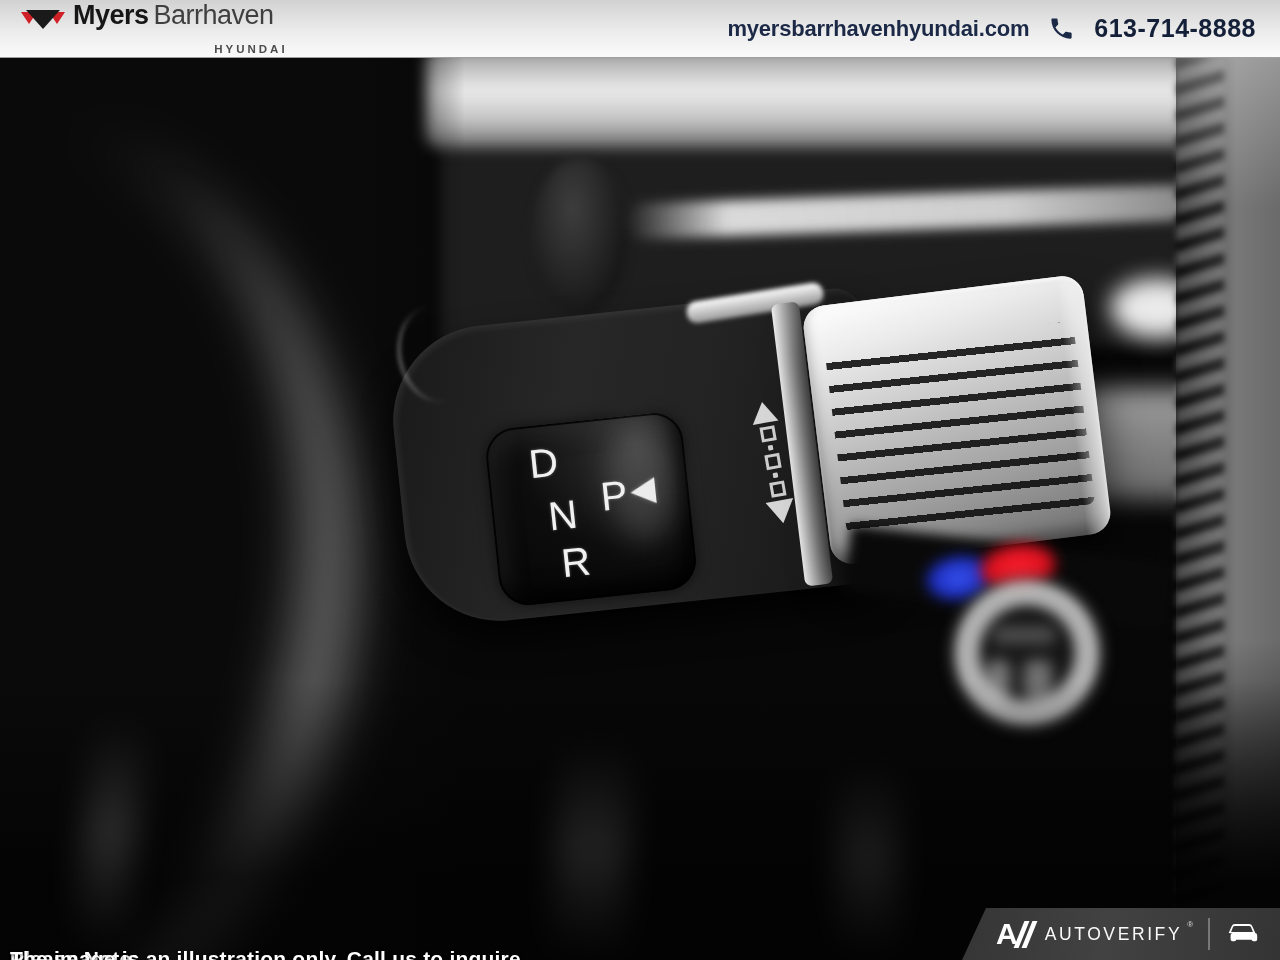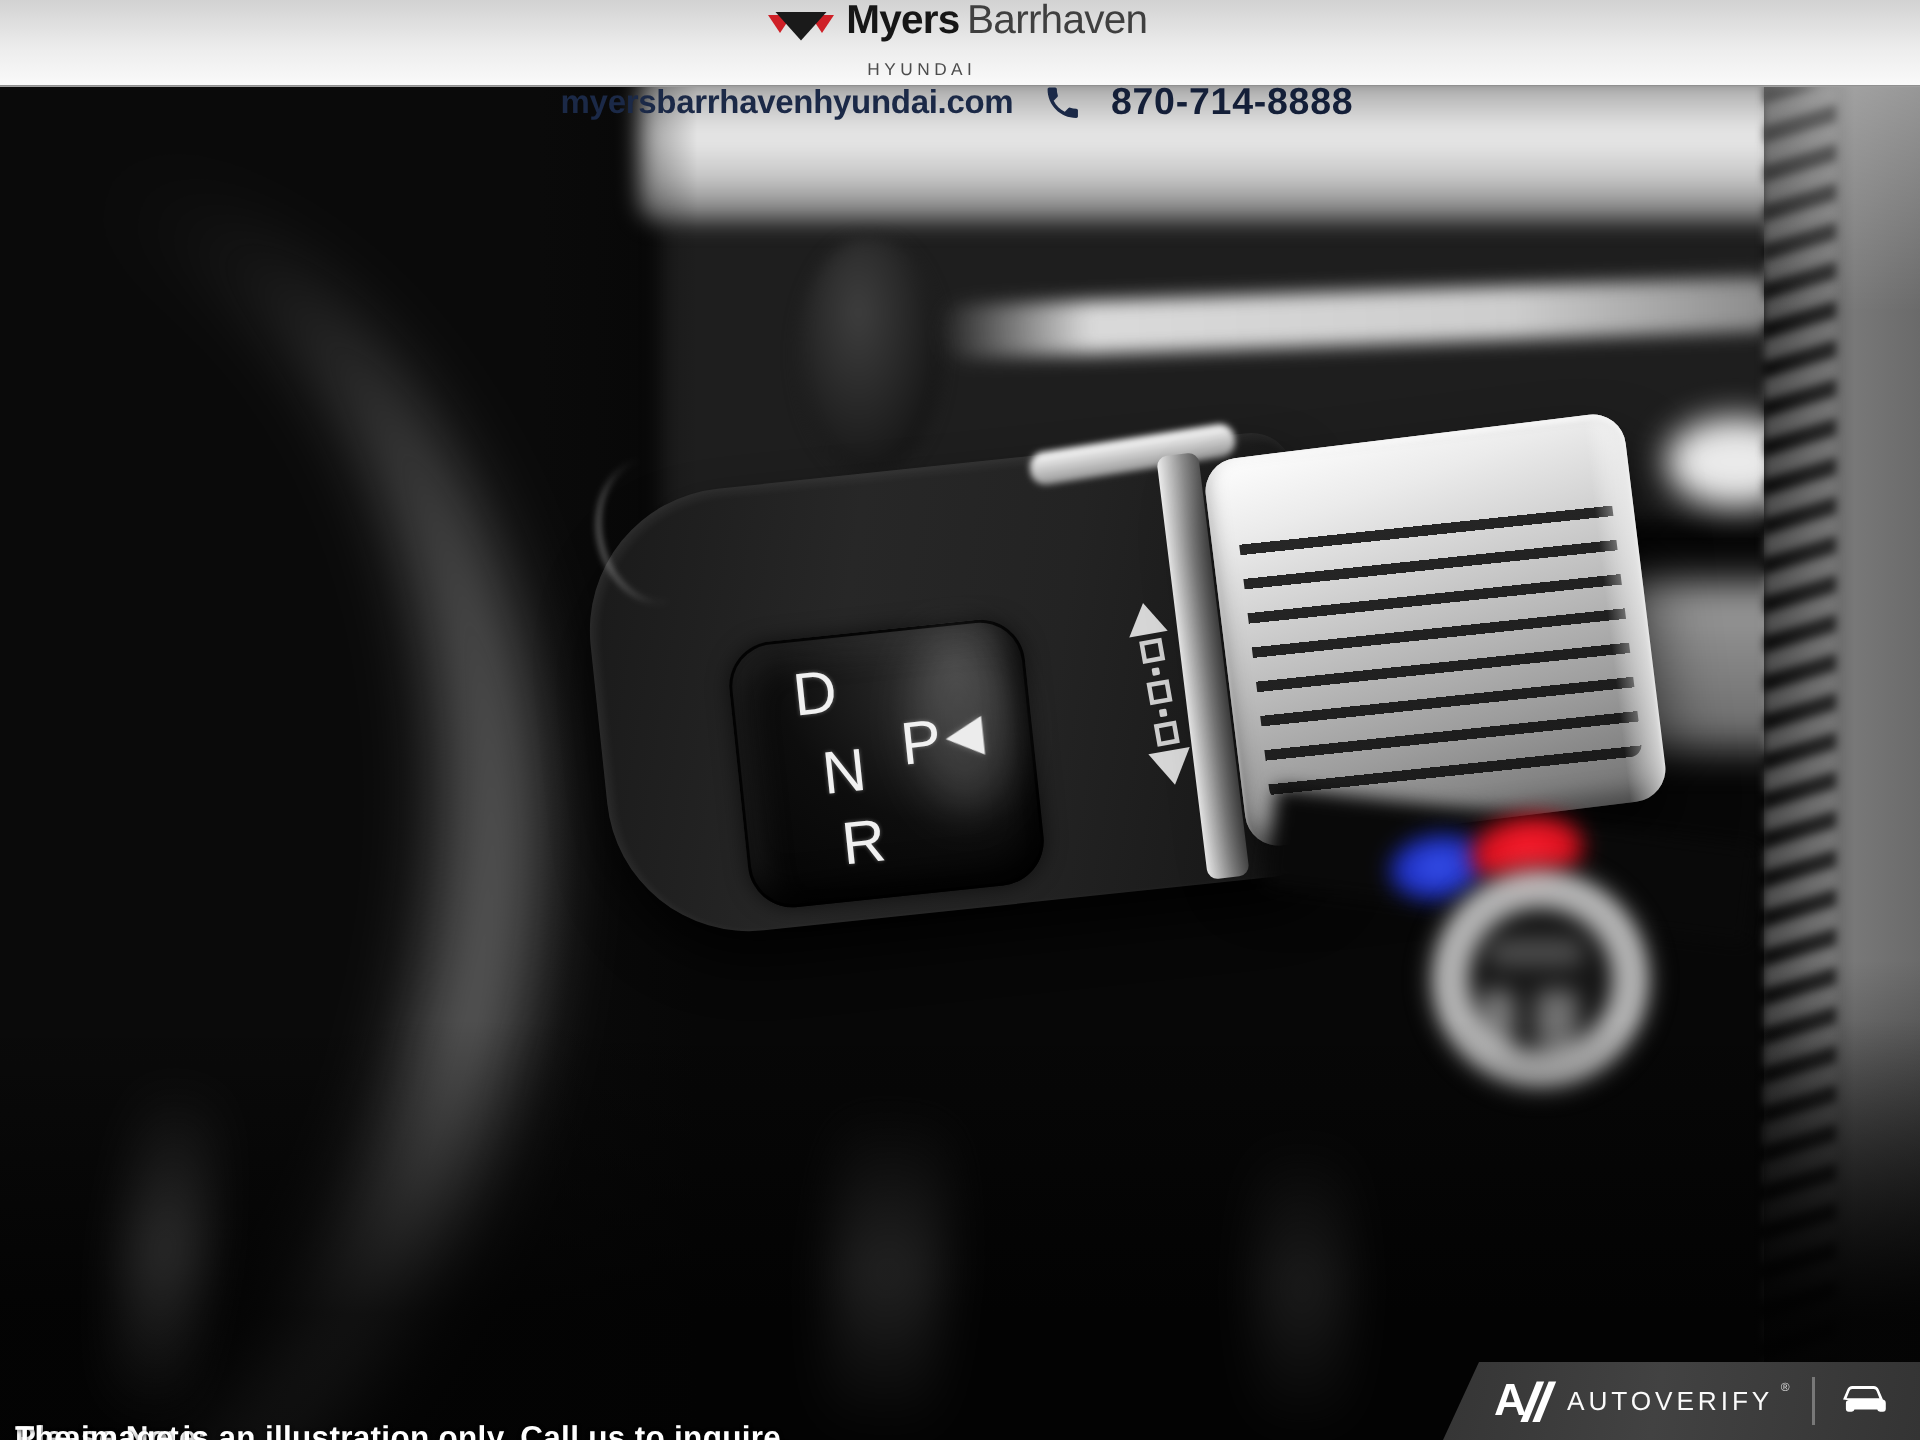--- a/index.html
+++ b/index.html
@@ -2,29 +2,29 @@
 <html><head>
 <meta charset="utf-8">
 <style>
   html,body{margin:0;padding:0;background:#000;}
   .page{position:relative;width:1280px;height:960px;overflow:hidden;background:#060606;
         font-family:"Liberation Sans",sans-serif;}
   
   .header{position:absolute;top:0;left:0;right:0;height:58px;
           background:linear-gradient(#d2d2d2,#ececec 55%,#fafafa);
           border-bottom:1px solid #9f9f9f;display:flex;justify-content:space-between;
-          align-items:center;padding:0 24px 0 20px;box-sizing:border-box;z-index:50;flex-direction:column;}
+          align-items:center;padding:0 24px 0 20px;box-sizing:border-box;z-index:50;}
   .brand{display:flex;align-items:flex-start;gap:7px;}
   .brand svg{margin-top:5px;}
   .brand-text{display:flex;flex-direction:column;line-height:1;}
   .brand-line{font-size:27px;letter-spacing:-0.5px;color:#1b1b1b;}
   .brand-bold{font-weight:700;color:#161616;}
   .brand-reg{font-weight:400;color:#3f3f3f;margin-left:5px;}
-  .brand-sub{font-size:11.5px;font-weight:400;letter-spacing:3px;color:#4c4c4c;
-             margin-top:15px;text-align:left;transform:translateX(14px);}
+  .brand-sub{font-size:11.5px;font-weight:700;letter-spacing:3px;color:#4c4c4c;
+             margin-top:15px;text-align:right;transform:translateX(14px);}
   .contact{display:flex;align-items:center;gap:19px;color:#1b2947;}
   .website{font-size:22px;font-weight:700;letter-spacing:-0.2px;}
   .phone-number{font-size:25px;font-weight:700;letter-spacing:0.5px;color:#141f38;}
   
   .photo{position:absolute;top:58px;left:0;right:0;bottom:0;overflow:hidden;background:#070707;}
   .photo *{position:absolute;}
   .vent-dark{left:440px;top:58px;width:775px;height:230px;background:#1e1e1e;filter:blur(6px);}
   .top-band{left:425px;top:-10px;width:800px;height:100px;border-radius:14px;
             background:linear-gradient(#9a9a9a,#ececec 42%,#c4c4c4 72%,#6d6d6d);filter:blur(7px);}
   .vent-dial{left:532px;top:100px;width:96px;height:158px;border-radius:50%;
@@ -147,21 +147,21 @@
           <span class="brand-bold">Myers</span><span class="brand-reg">Barrhaven</span>
         </div>
         <div class="brand-sub">HYUNDAI</div>
       </div>
     </div>
     <div class="contact">
       <span class="website">myersbarrhavenhyundai.com</span>
       <svg width="27" height="27" viewBox="0 0 24 24">
         <path fill="#1b2947" d="M6.62 10.79c1.44 2.83 3.76 5.14 6.59 6.59l2.2-2.2c.27-.27.67-.36 1.02-.24 1.12.37 2.33.57 3.57.57.55 0 1 .45 1 1V20c0 .55-.45 1-1 1-9.39 0-17-7.61-17-17 0-.55.45-1 1-1h3.5c.55 0 1 .45 1 1 0 1.25.2 2.45.57 3.57.11.35.03.74-.25 1.02l-2.2 2.2z"></path>
       </svg>
-      <span class="phone-number">870-714-8888</span>
+      <span class="phone-number">613-714-8888</span>
     </div>
   </header>
 
   <div class="photo">
 
     <div class="vent-dark"></div>
     <div class="top-band"></div>
     <div class="vent-dial"></div>
     <div class="slat-a"></div>
     <div class="slat-b"></div>

